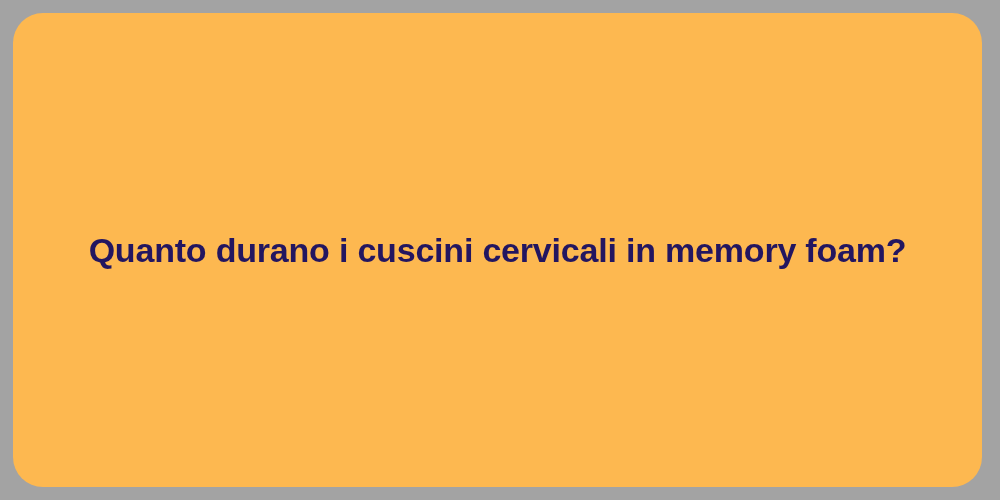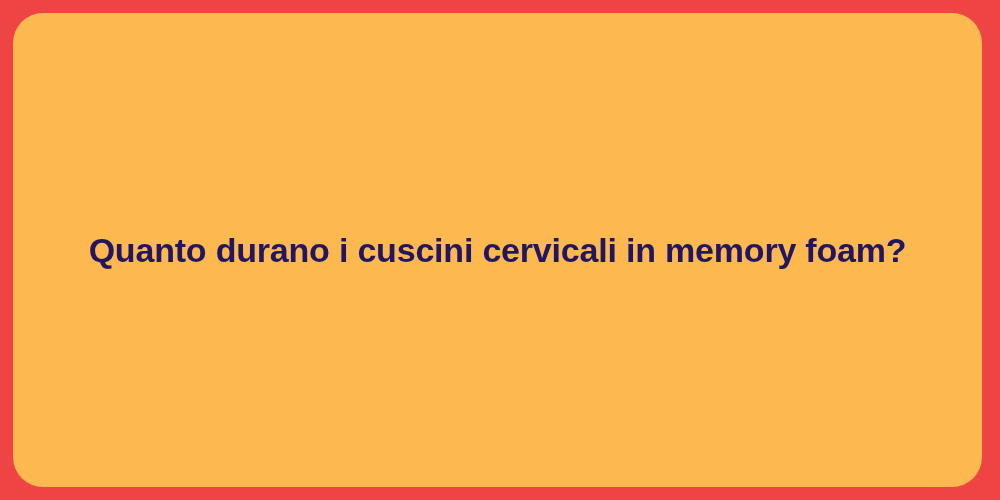--- a/index.html
+++ b/index.html
@@ -12,21 +12,21 @@
     height: 500px;
     overflow: hidden;
     font-family: "Liberation Sans", sans-serif;
   }
 
   #stage {
     position: relative;
     width: 1000px;
     height: 500px;
     box-sizing: border-box;
-    background: #ef4444;
+    background: #a3a3a3;
     padding-left: 42px;
   }
 
   #card {
     position: absolute;
     left: 13px;
     top: 13px;
     width: 969px;
     height: 474px;
     box-sizing: border-box;

